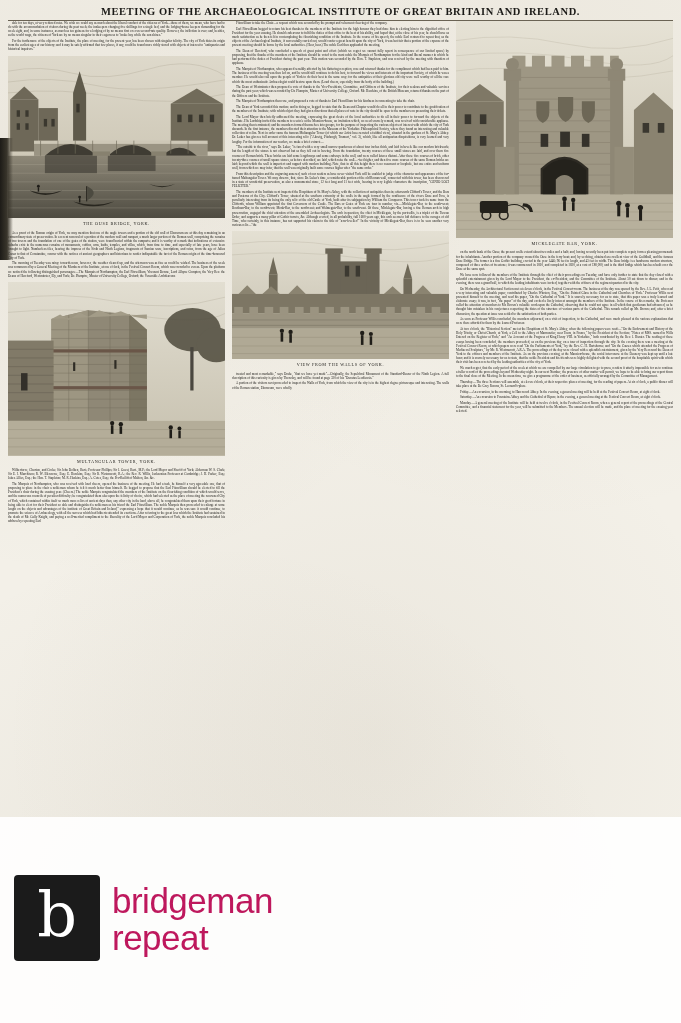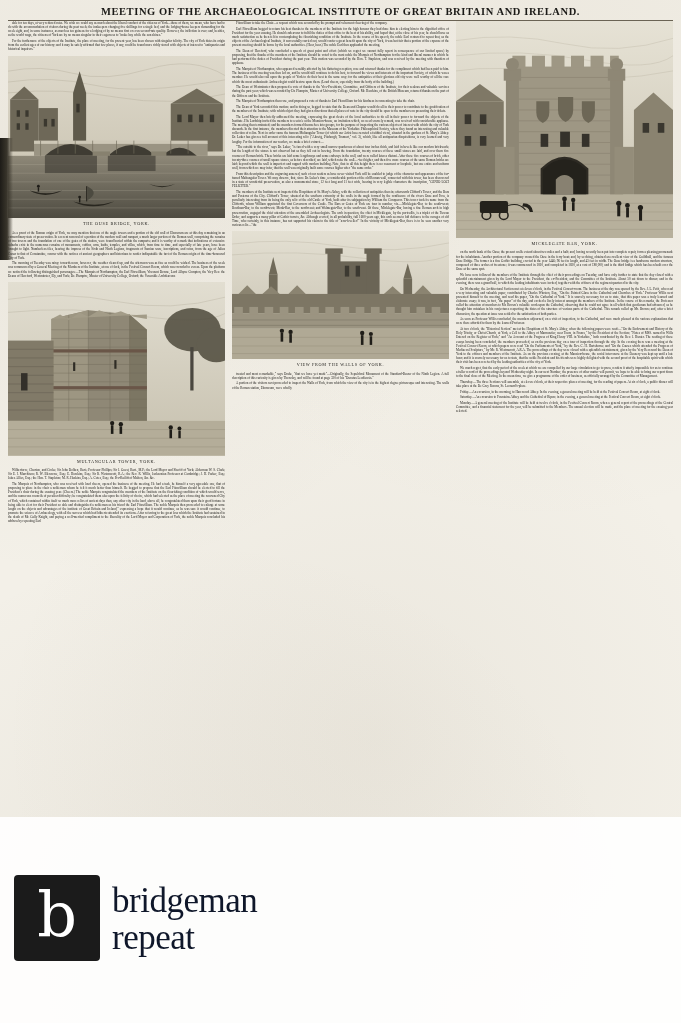--- a/index.html
+++ b/index.html
@@ -103,22 +103,22 @@
   }
   .wm-logo span {
     color: #fff;
     font-family: "DejaVu Serif", serif;
     font-size: 62px;
     line-height: 1;
     font-weight: 400;
     margin-top: -6px;
   }
   .wm-text {
-    font-family: Liberation Serif, serif;
-    color: #0f172a;
+    font-family: Liberation Sans, sans-serif;
+    color: #be185d;
   }
   .wm-text .l1 {
     font-size: 35px;
     letter-spacing: -0.5px;
     line-height: 1.05;
   }
   .wm-text .l2 {
     font-size: 35px;
     letter-spacing: -0.5px;
     line-height: 1.05;

